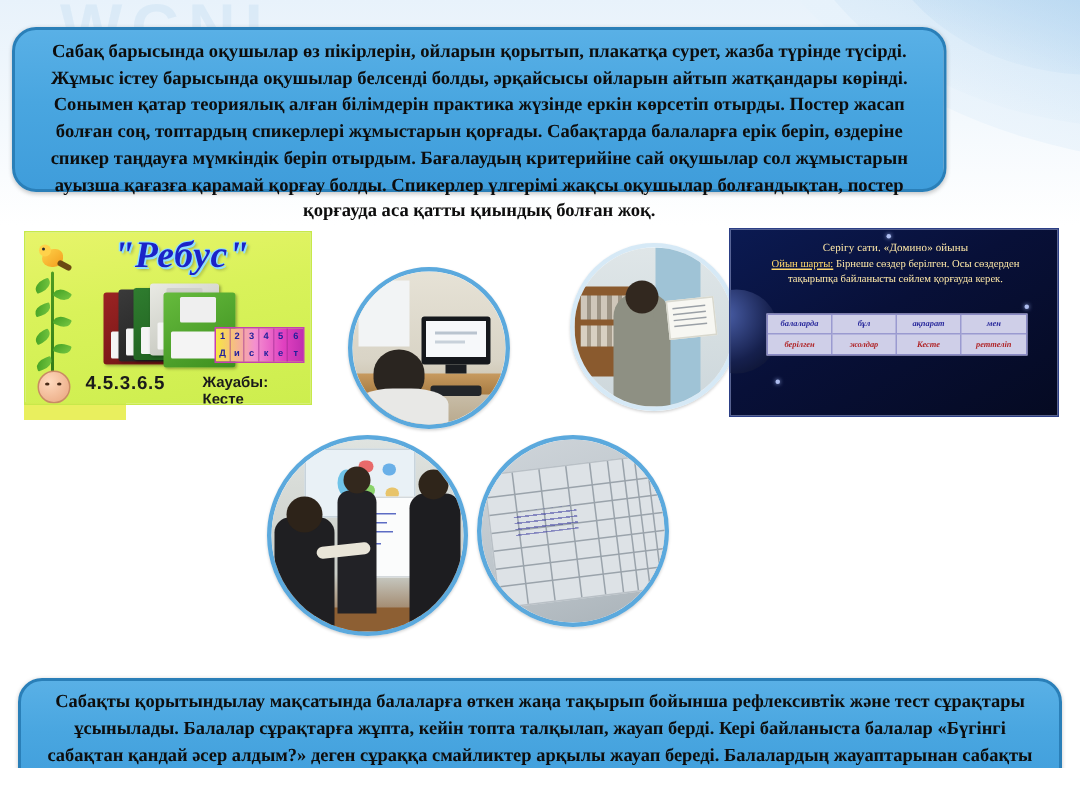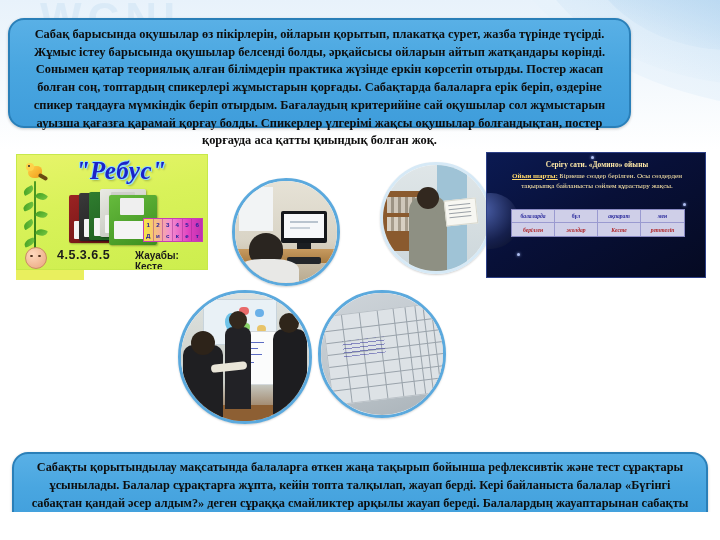--- a/index.html
+++ b/index.html
@@ -93,24 +93,24 @@
     font-family:"Liberation Sans",sans-serif;}
 
   
   .domino{position:absolute;left:486px;top:12px;width:218px;height:124px;
     background:linear-gradient(150deg,#0b1a52 0%,#081038 45%,#050a22 100%);
     border:1px solid #2c3f86;overflow:hidden;color:#f5e9c9;}
   .domino .sphere{position:absolute;left:-24px;top:40px;width:56px;height:56px;border-radius:50%;
     background:radial-gradient(circle at 35% 30%,#4a5fa8,#16204d 60%,#070c23 100%);}
   .dot{position:absolute;width:3px;height:3px;border-radius:50%;background:#aebdf0;box-shadow:0 0 3px #9fb3ee;}
   .dom-title{position:absolute;left:18px;top:7px;width:184px;text-align:center;
-    font-size:7.3px;font-weight:bold;color:#ffe9a8;font-family:"Liberation Serif",serif;letter-spacing:.1px;}
+    font-size:7.3px;font-weight:normal;color:#ffe9a8;font-family:"Liberation Serif",serif;letter-spacing:.1px;}
   .dom-rule{position:absolute;left:16px;top:18px;width:188px;text-align:center;font-size:7.1px;
     color:#ffe9a8;font-family:"Liberation Serif",serif;line-height:1.42;}
-  .dom-rule u{font-weight:bold;color:#ffd86b;}
+  .dom-rule u{font-weight:normal;color:#ffd86b;}
   .dom-table{position:absolute;left:24px;top:56px;width:172px;height:26px;
     background:#cfcfe8;border:1px solid #8a8ac4;
     display:grid;grid-template-columns:repeat(4,1fr);grid-template-rows:1fr 1fr;}
   .dom-table span{display:flex;align-items:center;justify-content:center;
     font-size:5.6px;font-style:italic;font-weight:bold;
     border-right:1px solid #9a9ad0;border-bottom:1px solid #9a9ad0;font-family:"Liberation Serif",serif;}
   .dom-table span:nth-child(4n){border-right:none;}
   .dom-table span:nth-child(n+5){border-bottom:none;color:#b0272a;}
   .dom-table span:nth-child(-n+4){color:#2a2a9c;}
   .dom-foot{position:absolute;left:18px;top:90px;width:184px;text-align:center;font-size:7.1px;
@@ -348,21 +348,21 @@
       </div>
     </div>
 
     <div class="domino">
       <div class="sphere"></div>
       <div class="dot" style="left:104px;top:3px"></div>
       <div class="dot" style="left:196px;top:50px"></div>
       <div class="dot" style="left:30px;top:100px"></div>
 
       <div class="dom-title">Серігу сати. «Домино» ойыны</div>
-      <div class="dom-rule"><u>Ойын шарты:</u><span> Бірнеше сөздер берілген. Осы сөздерден тақырыпқа байланысты сөйлем құрастыру жақсы.</span></div>
+      <div class="dom-rule"><u>Ойын шарты:</u><span> Бірнеше сөздер берілген. Осы сөздерден тақырыпқа байланысты сөйлем қорғауда керек.</span></div>
 
       <div class="dom-table">
         <span>балаларда</span>
         <span>бұл</span>
         <span>ақпарат</span>
         <span>мен</span>
         <span>берілген</span>
         <span>жолдар</span>
         <span>Кесте</span>
         <span>реттеліп</span>

